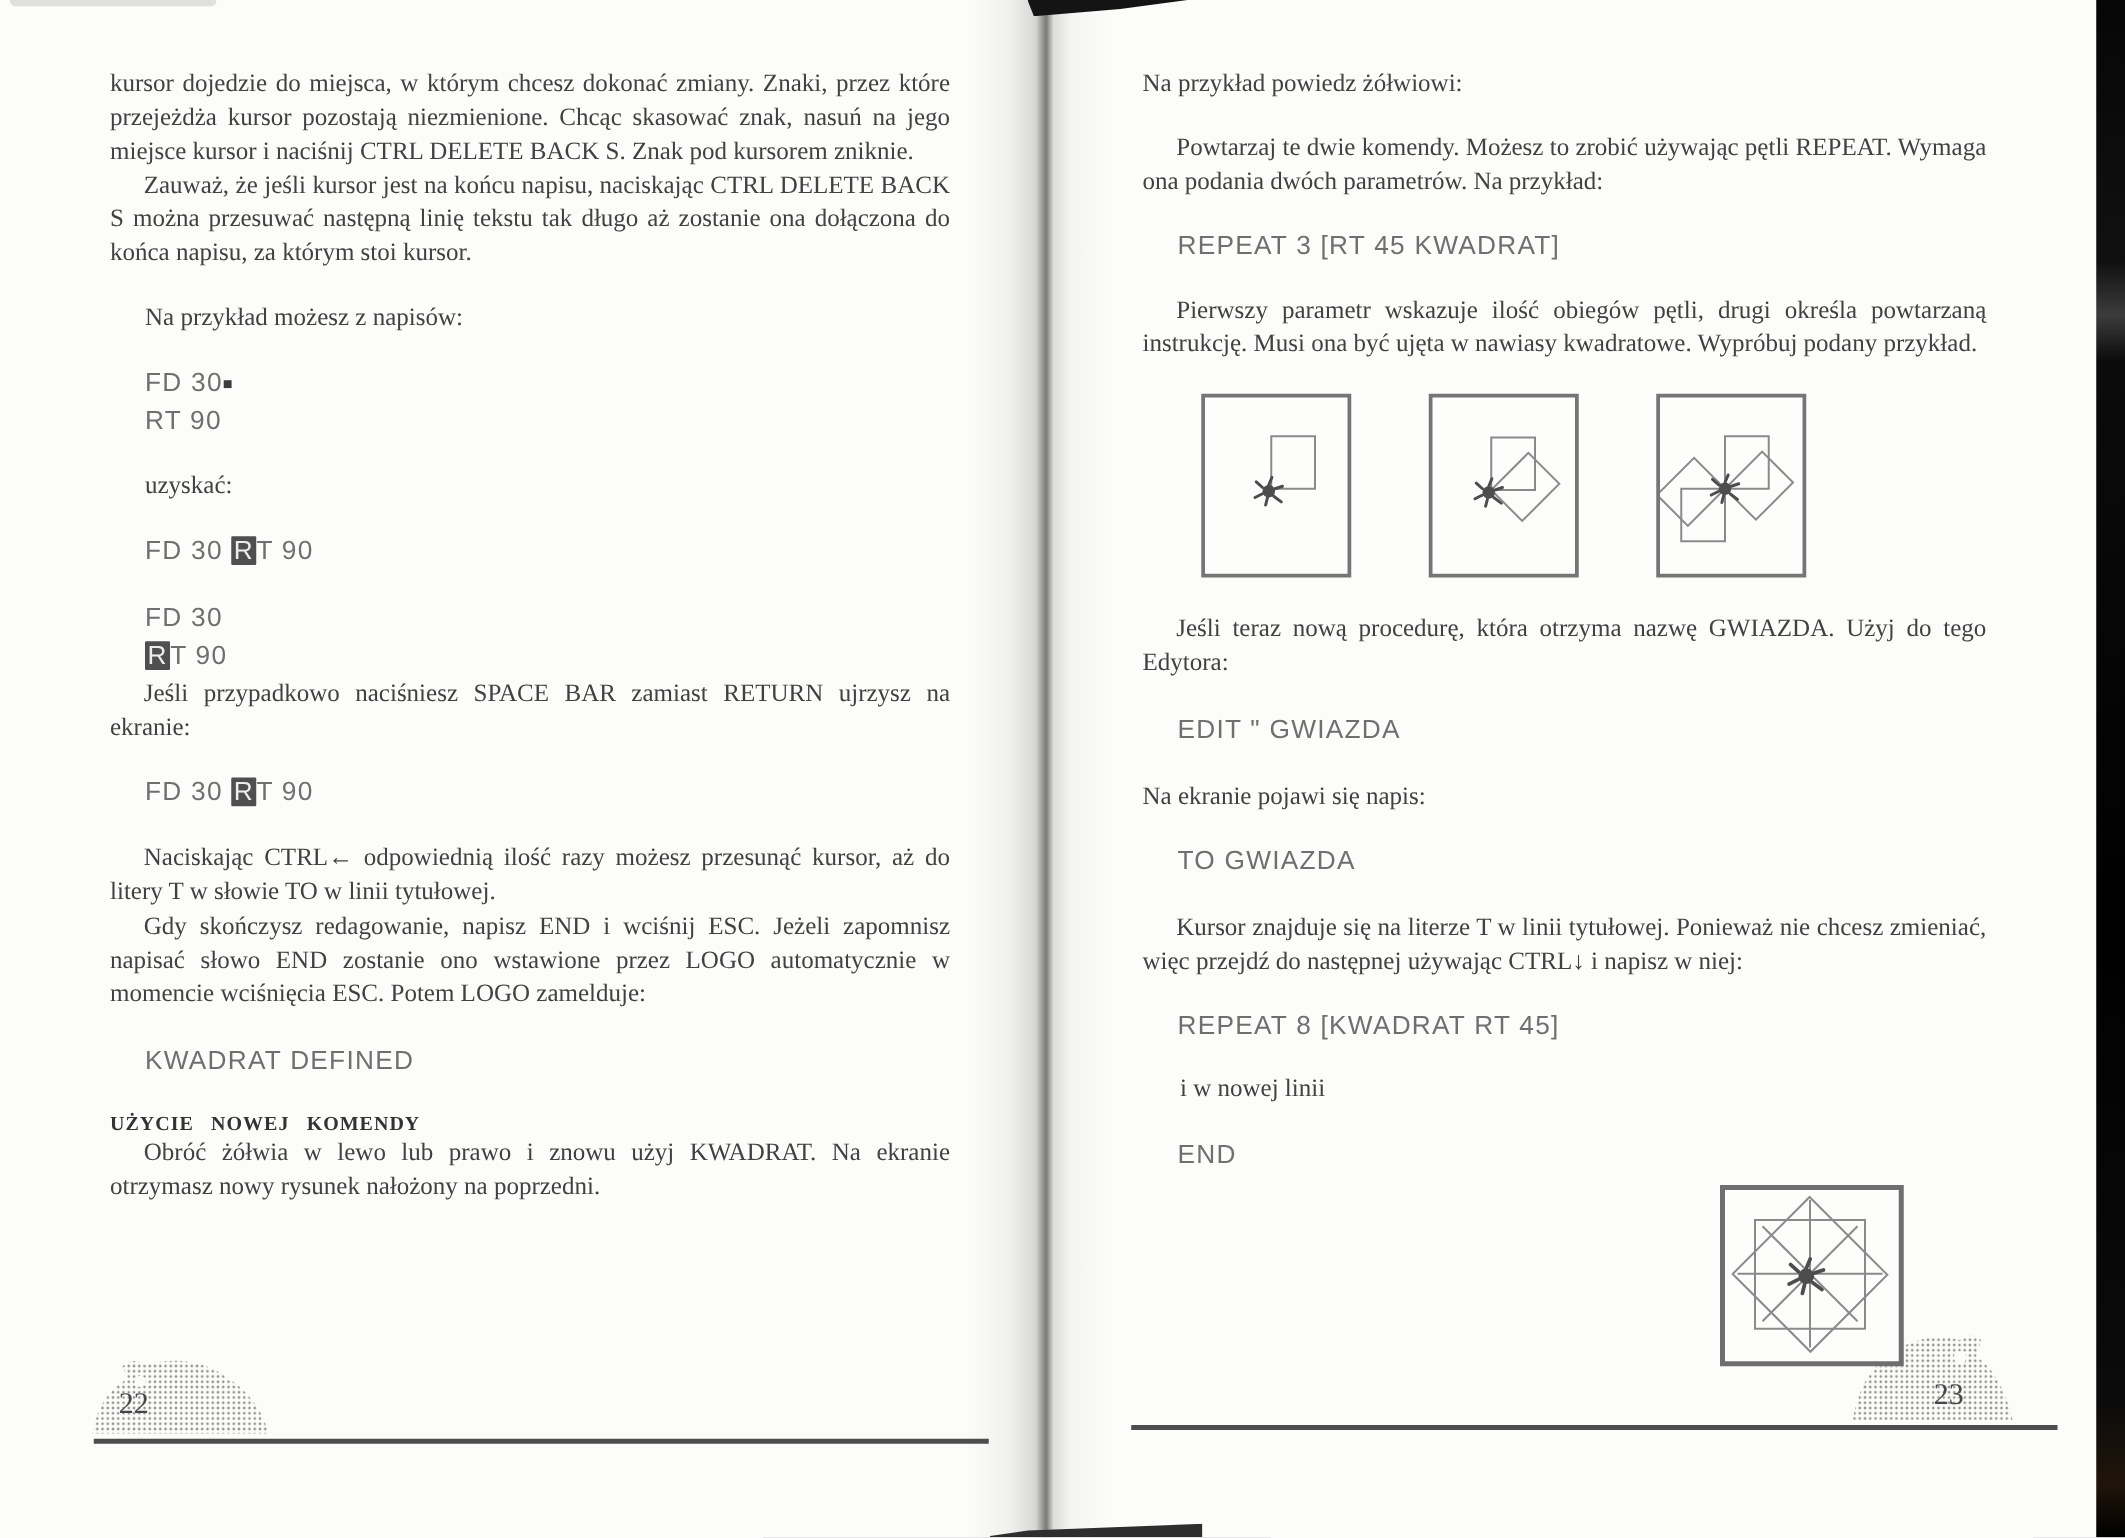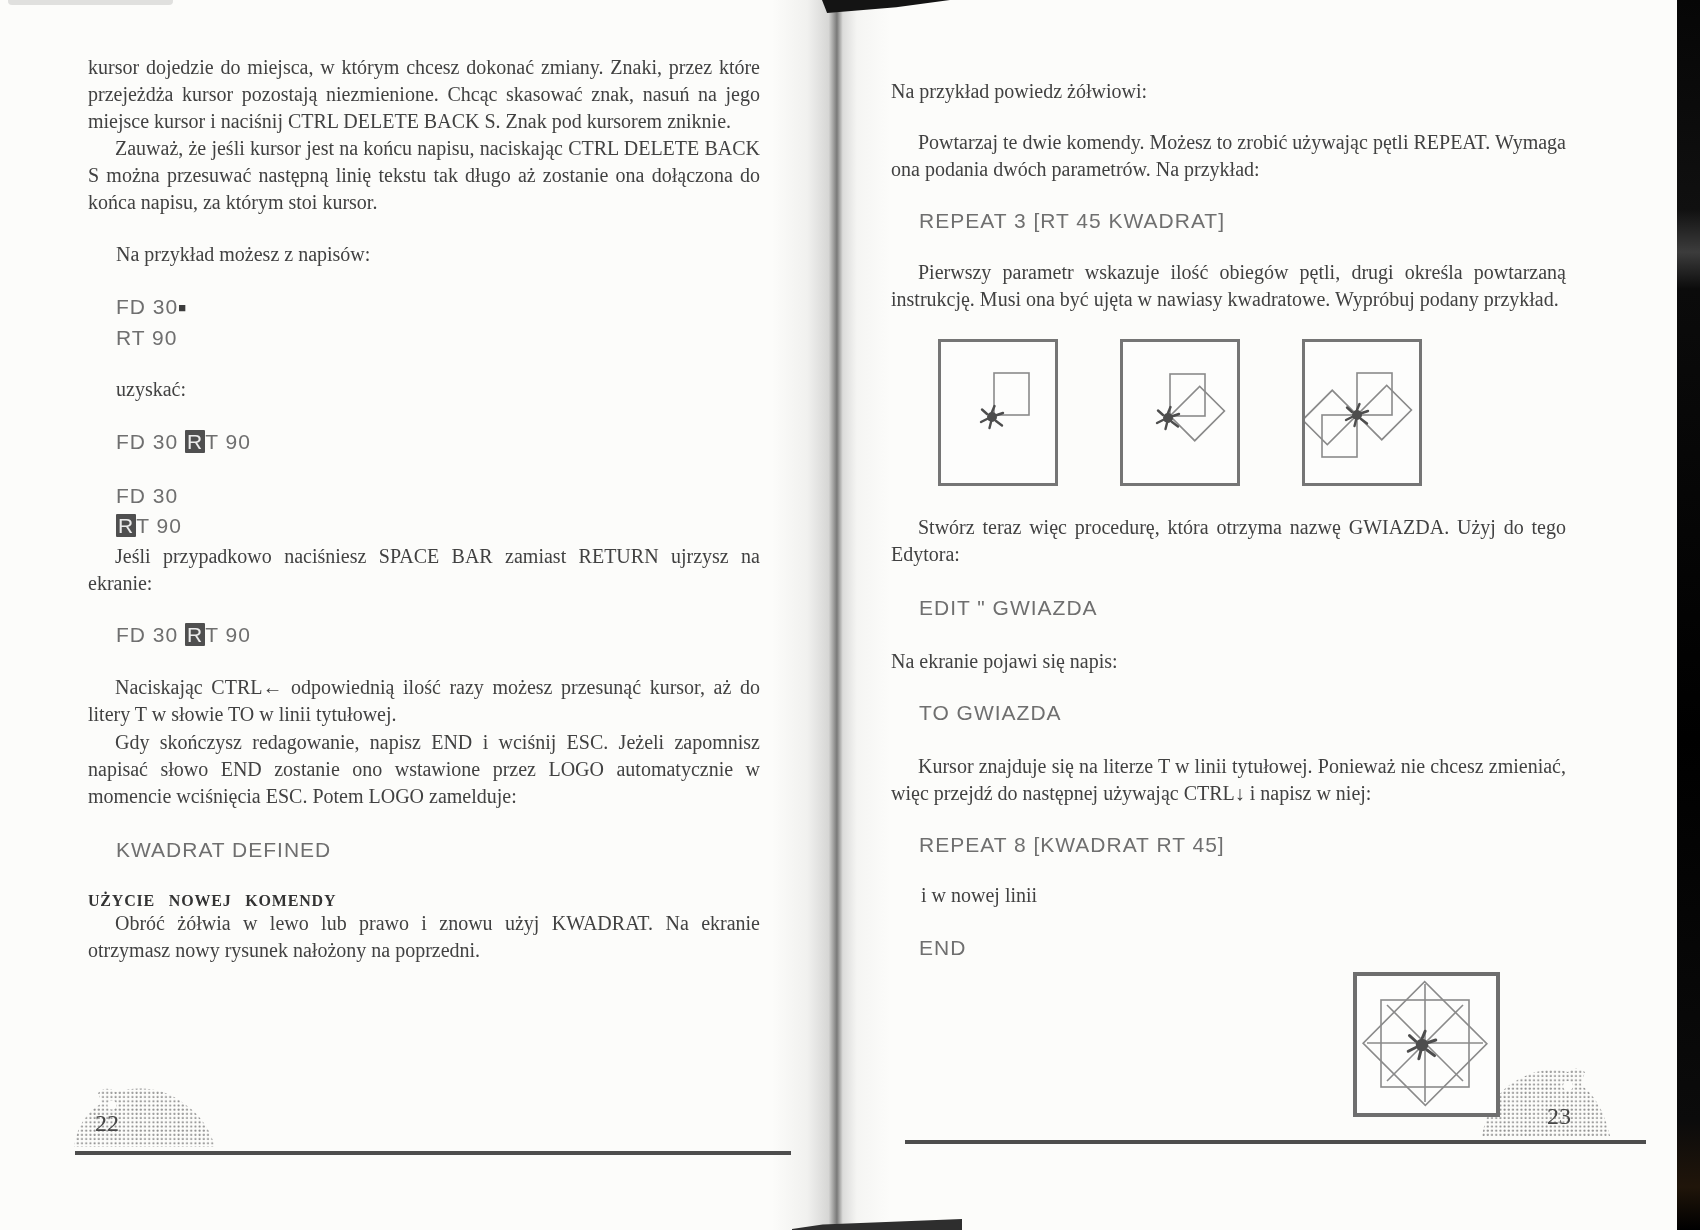--- a/index.html
+++ b/index.html
@@ -17,21 +17,21 @@
     clip-path:polygon(0 92%,18% 60%,100% 22%,100% 100%,0 100%);}
   .edge-band{position:absolute;right:0;top:0;width:23px;height:1230px;
     background:linear-gradient(180deg,#060606 0%,#101010 17%,#3c3c3c 20.5%,#0b0b0b 23.5%,
       #000 60%,#0b0b0b 91%,#20150a 96.5%,#000 100%);}
   .top-left-streak{position:absolute;left:8px;top:0;width:165px;height:5px;background:rgba(150,150,150,0.28);
     border-radius:0 0 4px 4px;}
 
   
   .page{position:absolute;}
   .page-left{left:88px;top:46px;width:672px;}
-  .page-right{left:891px;top:48px;width:675px;margin-top:24px;}
+  .page-right{left:914px;top:48px;width:675px;}
 
   p{margin:0;}
   .body-p{font-size:20px;line-height:27px;text-align:justify;color:#414141;}
   .indent{text-indent:27px;}
   .lead-ind{padding-left:28px;}
   .code{font-family:"Liberation Sans", sans-serif;color:#6f6f6f;font-size:21px;line-height:30px;
         letter-spacing:1px;margin-left:28px;text-align:left;}
   .hl{background:#4f4f4f;color:#ececec;padding:0 2px;border-radius:1px;}
   .cursor-sq{font-size:13px;vertical-align:2px;color:#3c3c3c;letter-spacing:0;}
   .heading{font-size:16px;font-weight:bold;letter-spacing:0.8px;word-spacing:9px;color:#333;}
@@ -174,21 +174,21 @@
         <svg width="114" height="141" viewBox="0 0 114 141">
           <rect class="figline" x="52" y="31" width="35" height="42"></rect>
           <rect class="figline" x="52" y="31" width="35" height="42" transform="rotate(45 52 73)"></rect>
           <rect class="figline" x="52" y="31" width="35" height="42" transform="rotate(180 52 73)"></rect>
           <rect class="figline" x="52" y="31" width="35" height="42" transform="rotate(225 52 73)"></rect>
           <use href="#splat" transform="translate(52 73)"></use>
         </svg>
       </div>
     </div>
 
-    <p class="body-p indent mt28">Stwórz teraz więc procedurę, która otrzyma nazwę GWIAZDA. Użyj do tego Edytora:</p>
+    <p class="body-p indent mt28">Jeśli teraz nową procedurę, która otrzyma nazwę GWIAZDA. Użyj do tego Edytora:</p>
 
     <div class="code mt25">EDIT " GWIAZDA</div>
 
     <p class="body-p mt25">Na ekranie pojawi się napis:</p>
 
     <div class="code mt23">TO GWIAZDA</div>
 
     <p class="body-p indent mt25">Kursor znajduje się na literze T w linii tytułowej. Ponieważ nie chcesz zmieniać, więc przejdź do następnej używając CTRL↓ i napisz w niej:</p>
 
     <div class="code mt23">REPEAT 8 [KWADRAT RT 45]</div>

